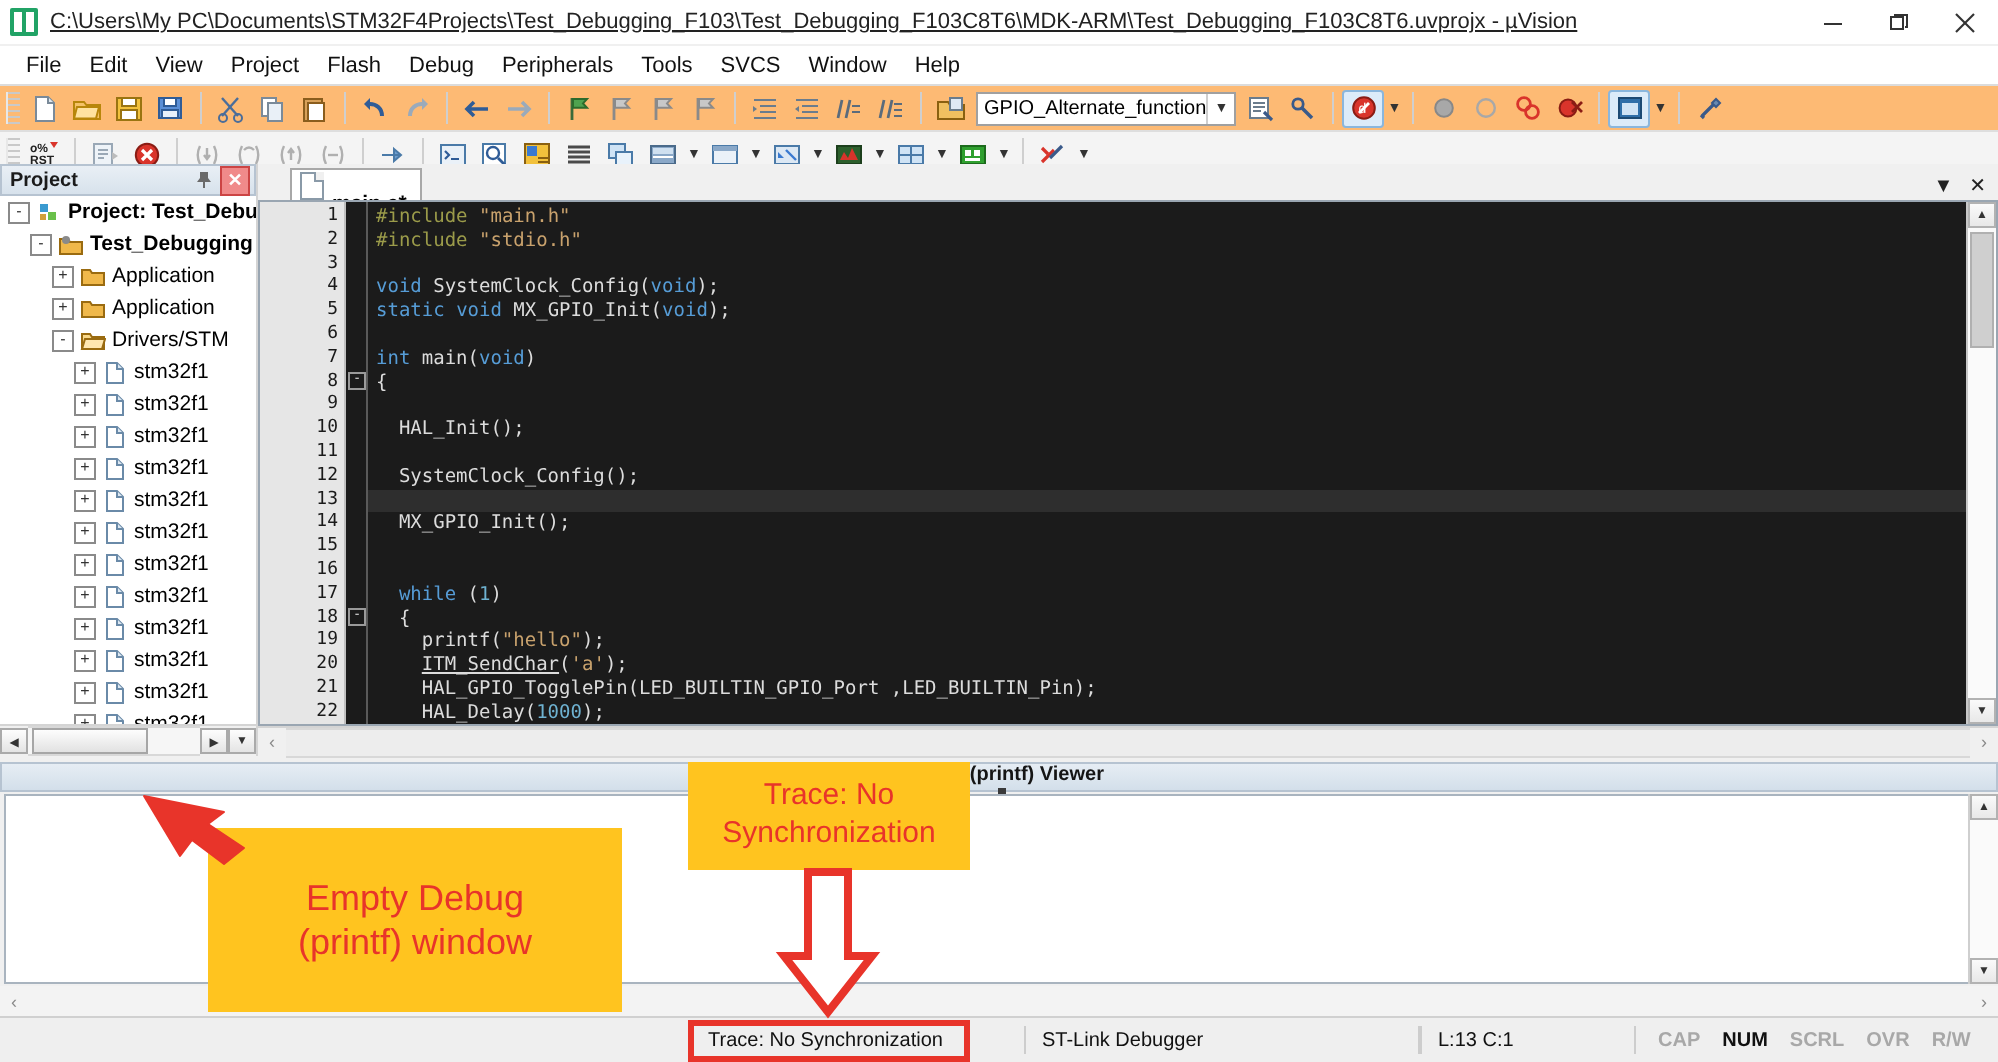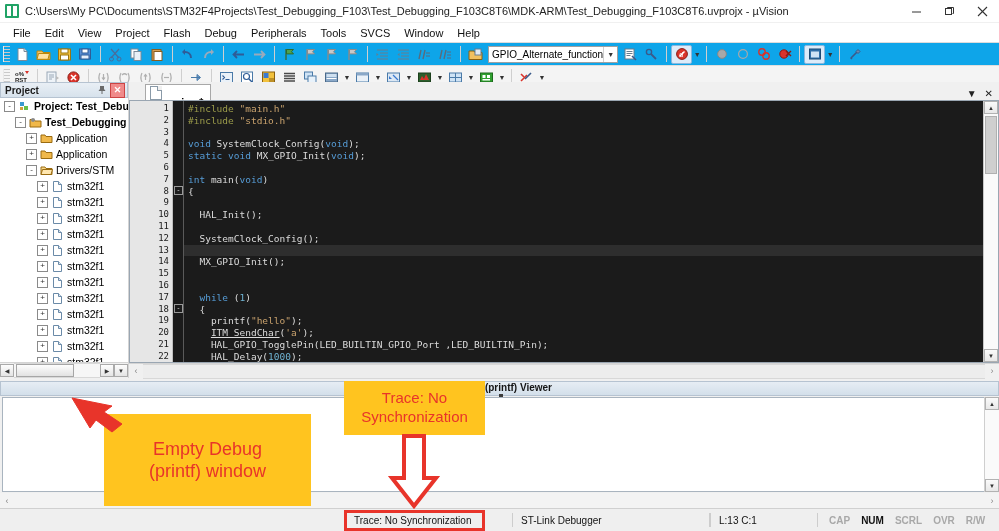--- a/index.html
+++ b/index.html
@@ -15,31 +15,31 @@
   .titlebar{
     height:22px;background:#ffffff;display:flex;align-items:center;
     border-bottom:1px solid #f0f0f0;position:relative;
   }
   .tb-icon{
     width:14px;height:14px;margin-left:5px;margin-right:6px;flex:none;
     background:#21a366;border-radius:1px;position:relative;overflow:hidden;
   }
   .tb-icon:before{content:"";position:absolute;left:2px;top:2px;width:4px;height:10px;background:#fff;}
   .tb-icon:after{content:"";position:absolute;left:8px;top:2px;width:4px;height:10px;background:#fff;}
-  .tb-title{font-size:11px;color:#222;white-space:nowrap;overflow:hidden;}
+  .tb-title{font-size:11px;color:#222;white-space:nowrap;overflow:hidden;text-decoration:underline;}
   .winbtns{position:absolute;right:0;top:0;height:22px;display:flex;}
   .winbtn{width:33px;height:22px;display:flex;align-items:center;justify-content:center;color:#333;font-size:12px;}
   .winbtn svg{display:block;}
 
   
   .menubar{height:19px;background:#ffffff;display:flex;align-items:center;padding-left:6px;border-bottom:1px solid #dcdcdc;text-align:center;}
   .menuitem{padding:1px 7px;font-size:11px;color:#111;white-space:nowrap;}
 
   
-  .toolbar{height:22px;background:#0ea5e9;display:flex;align-items:center;border-bottom:1px solid #dedede;}
+  .toolbar{height:22px;background:#fdba74;display:flex;align-items:center;border-bottom:1px solid #dedede;}
   .toolbar.tb2{height:22px;background:#f4f4f4;border-bottom:1px solid #c8c8c8;}
   .grip{width:6px;height:16px;margin:0 2px 0 3px;
     background:repeating-linear-gradient(to bottom,#c9c9c9 0 1px,transparent 1px 3px);
     border-left:1px solid #e8e8e8;flex:none;}
   .sep{width:1px;height:16px;background:#cfcfcf;margin:0 4px;flex:none;}
   .tbtn{width:21px;height:19px;display:flex;align-items:center;justify-content:center;flex:none;position:relative;}
   .tbtn svg{display:block;}
   .tbtn.sel{background:#dcebf9;border:1px solid #8ab6dd;box-sizing:border-box;border-radius:2px;}
   .drop{width:10px;height:19px;display:flex;align-items:center;justify-content:center;flex:none;font-size:7px;color:#333;}
   .combo{

